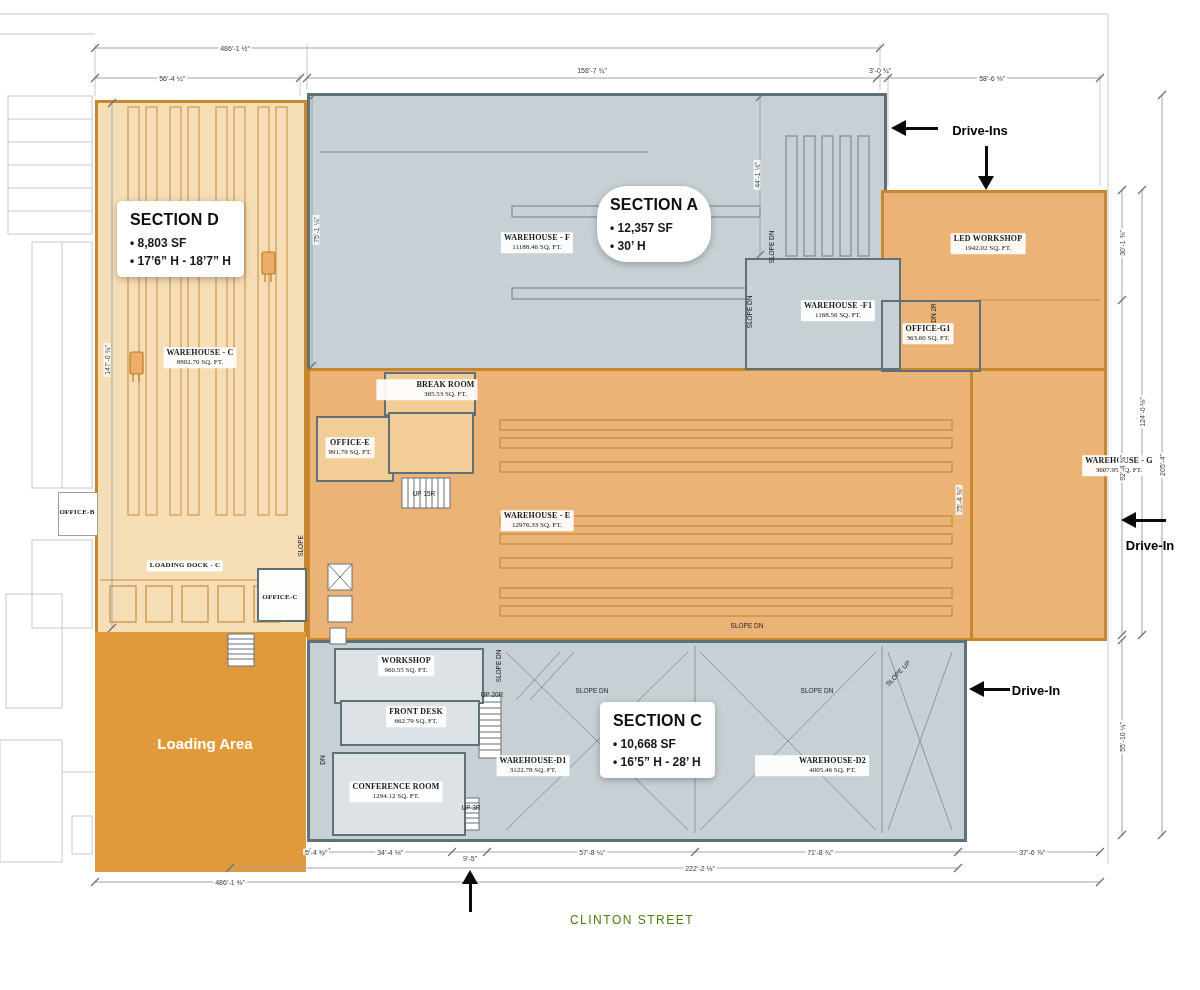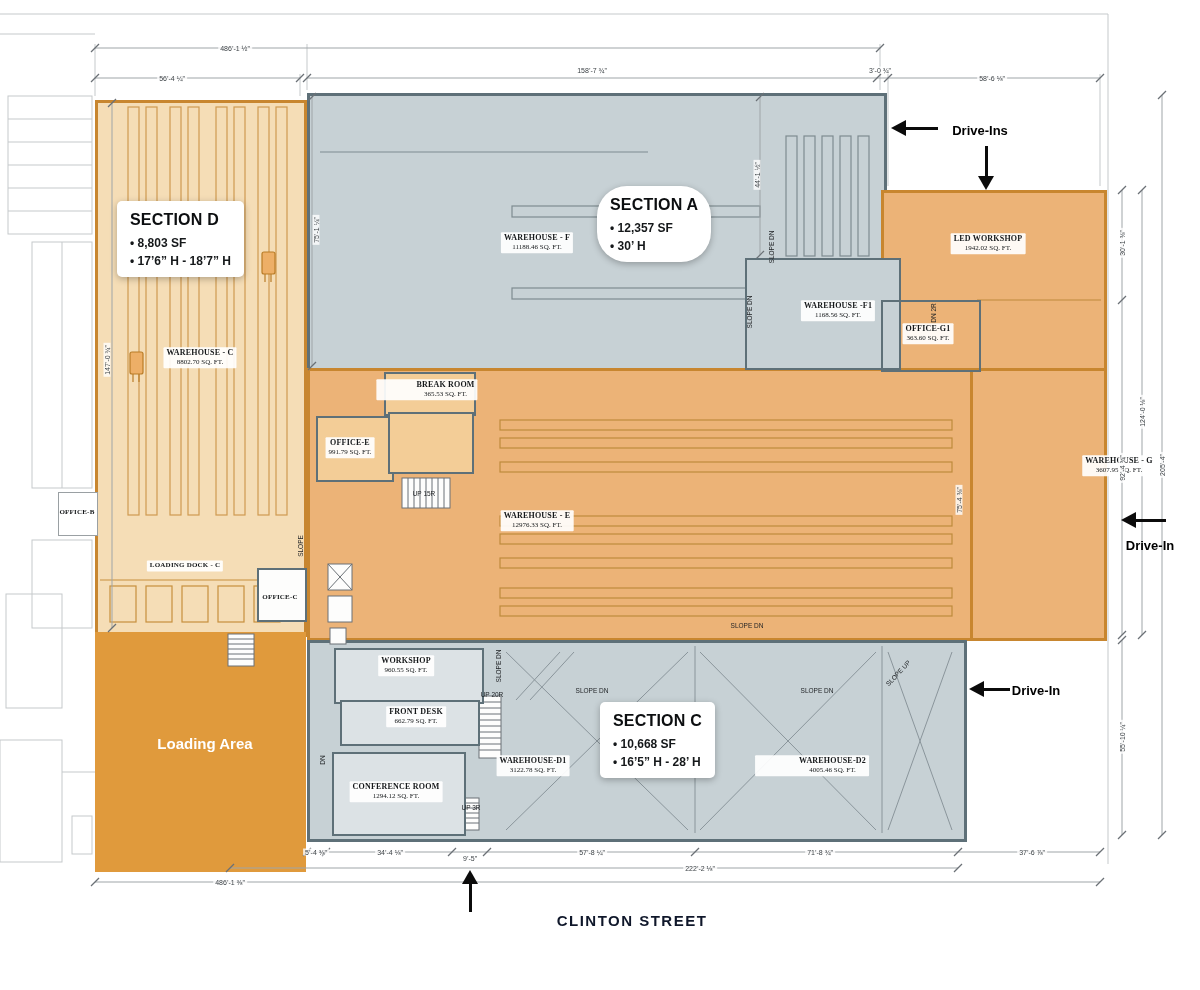--- a/index.html
+++ b/index.html
@@ -13,21 +13,21 @@
   .rlabel.sm b{font-size:7px;}
   .note{position:absolute;z-index:4;font-size:6.5px;color:#1d2023;white-space:nowrap;transform:translate(-50%,-50%);}
   .note.rot{transform:translate(-50%,-50%) rotate(-90deg);}
   .note.diag{transform:translate(-50%,-50%) rotate(-47deg);}
   .dim{position:absolute;z-index:4;font-size:7px;color:#3d4347;background:rgba(255,255,255,.8);padding:0 2px;white-space:nowrap;transform:translate(-50%,-50%);}
   .dim.rot{transform:translate(-50%,-50%) rotate(-90deg);}
   .card{position:absolute;z-index:6;background:#fff;border-radius:5px;box-shadow:0 2px 7px rgba(0,0,0,.28);padding:10px 13px 9px;}
   .card h3{margin:0 0 7px;font-size:16px;letter-spacing:.2px;color:#0c0e10;}
   .card .ln{font-size:12px;font-weight:bold;color:#15181a;margin-top:4px;white-space:nowrap;}
   .drv{position:absolute;z-index:5;font-size:13px;font-weight:bold;color:#000;transform:translate(-50%,-50%);white-space:nowrap;}
-  .street{position:absolute;z-index:5;font-size:15px;font-weight:bold;letter-spacing:1.5px;color:#0f172a;transform:translate(-50%,-50%);white-space:nowrap;}
+  .street{position:absolute;z-index:5;font-size:12px;font-weight:normal;letter-spacing:1.5px;color:#4d7c0f;transform:translate(-50%,-50%);white-space:nowrap;}
   .loadlbl{position:absolute;z-index:4;color:#fff;font-size:15px;font-weight:bold;transform:translate(-50%,-50%);white-space:nowrap;}
   .arr{position:absolute;height:3px;background:#0b0b0b;z-index:5;}
   .arr-left::before{content:"";position:absolute;left:-15px;top:-7px;border-top:8px solid transparent;border-bottom:8px solid transparent;border-right:15px solid #0b0b0b;}
   .arr-v{position:absolute;width:3px;background:#0b0b0b;z-index:5;}
   .arr-down::after{content:"";position:absolute;bottom:-14px;left:-7px;border-left:8px solid transparent;border-right:8px solid transparent;border-top:14px solid #0b0b0b;}
   .arr-up::before{content:"";position:absolute;top:-14px;left:-7px;border-left:8px solid transparent;border-right:8px solid transparent;border-bottom:14px solid #0b0b0b;}
 </style>
 </head>
 <body>
 

